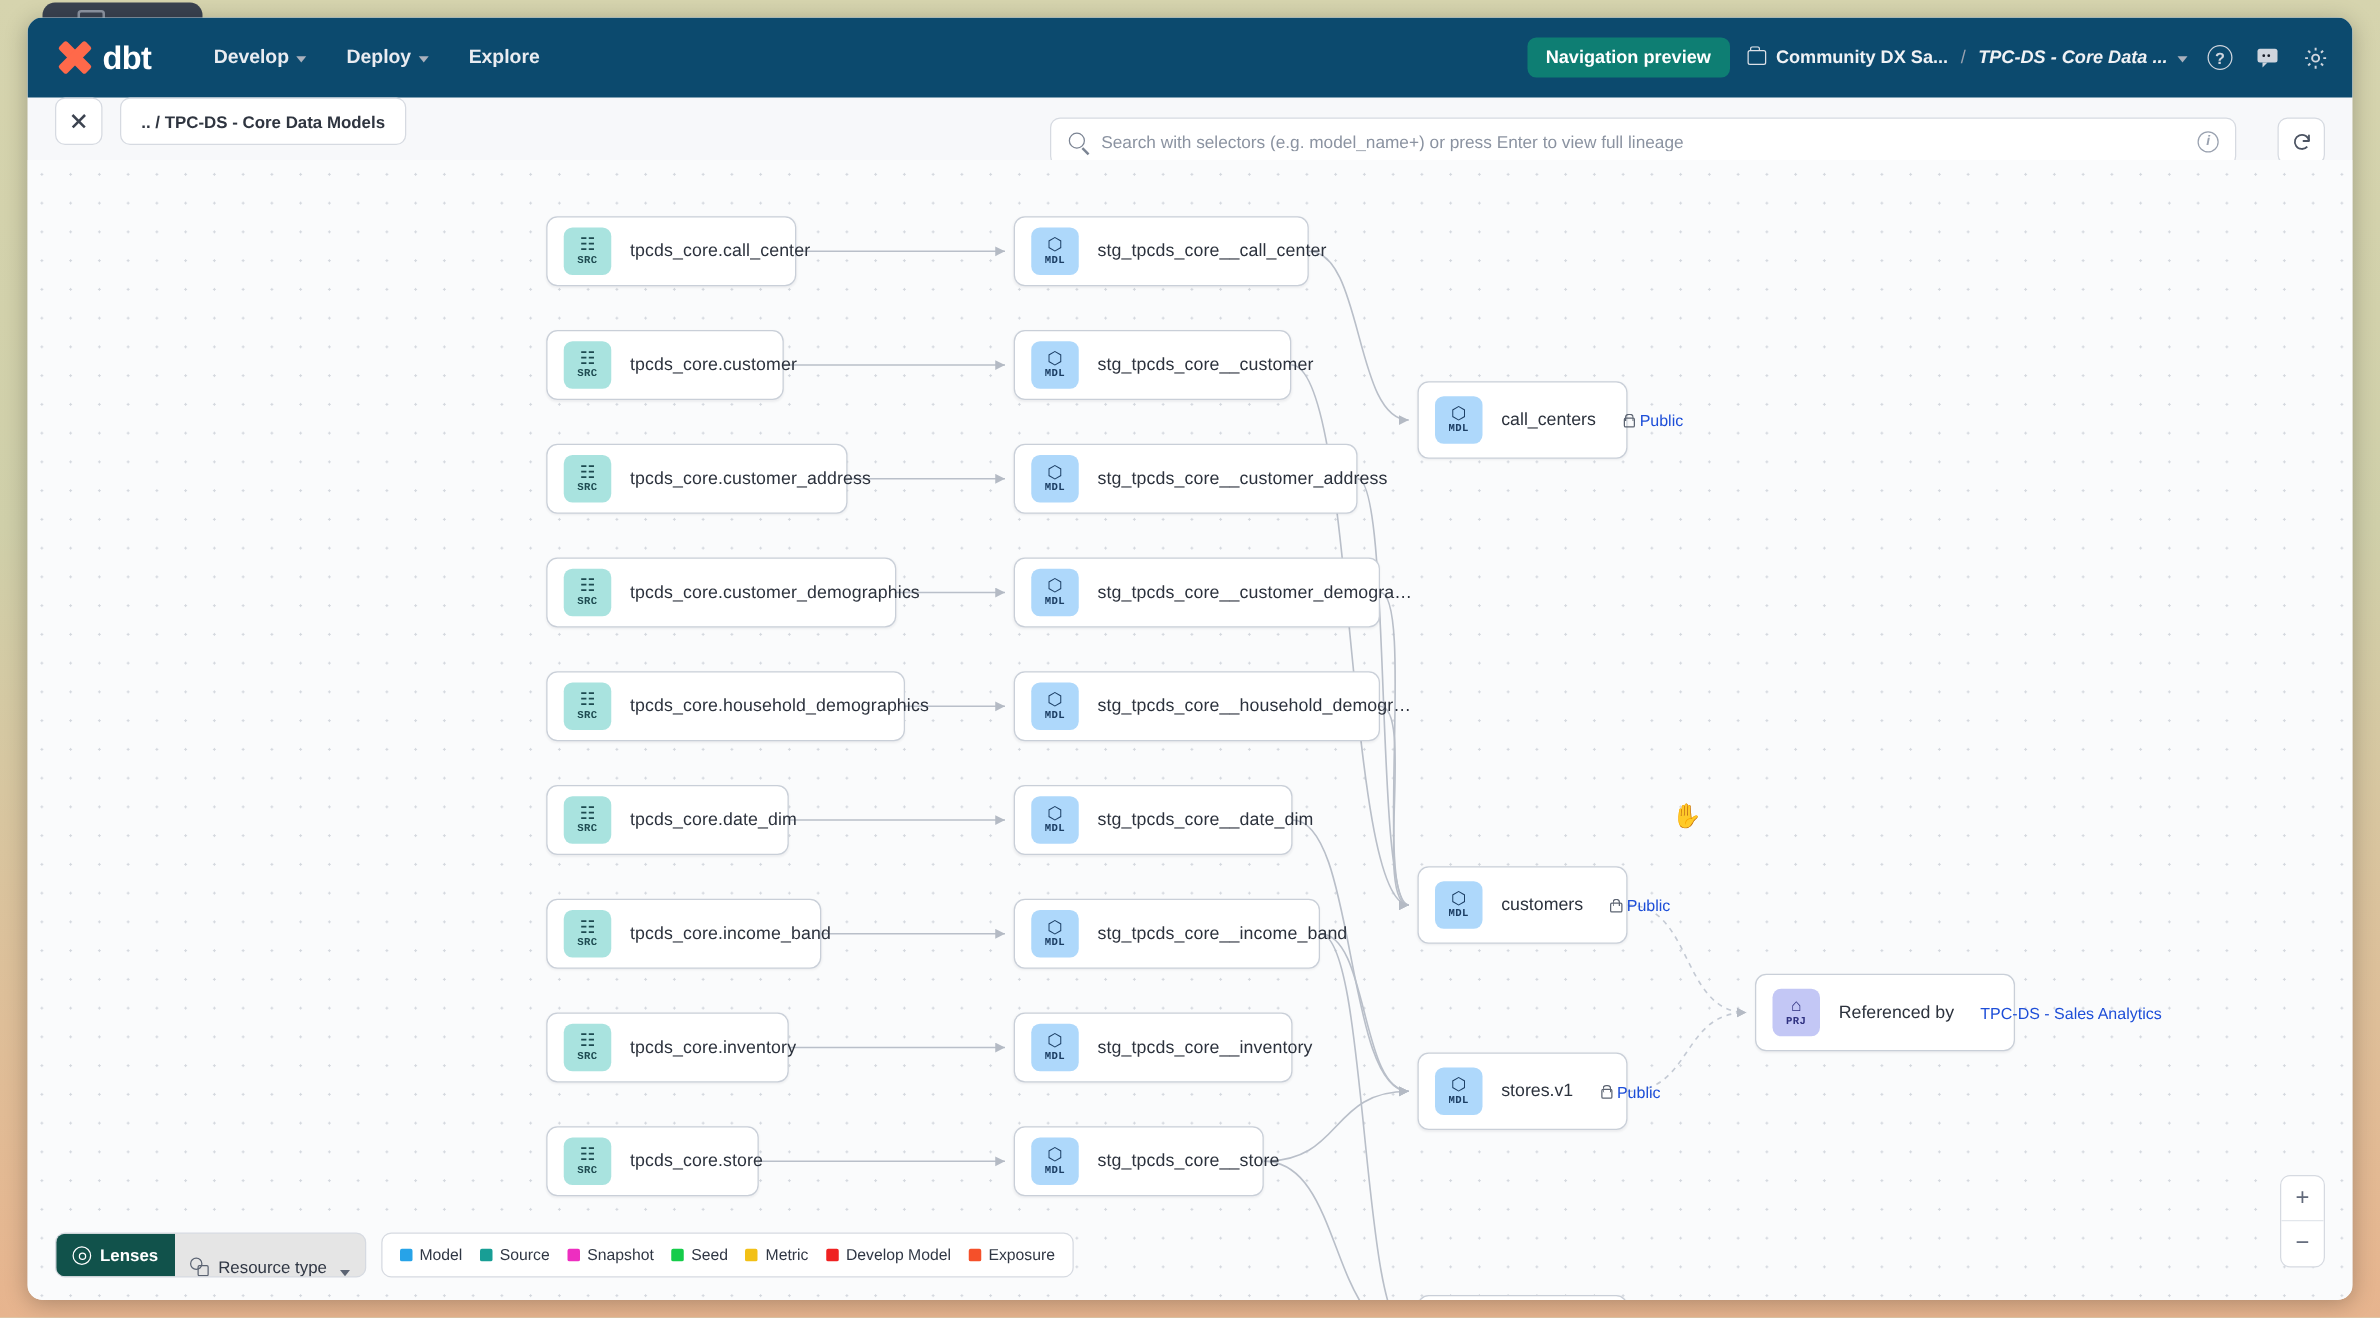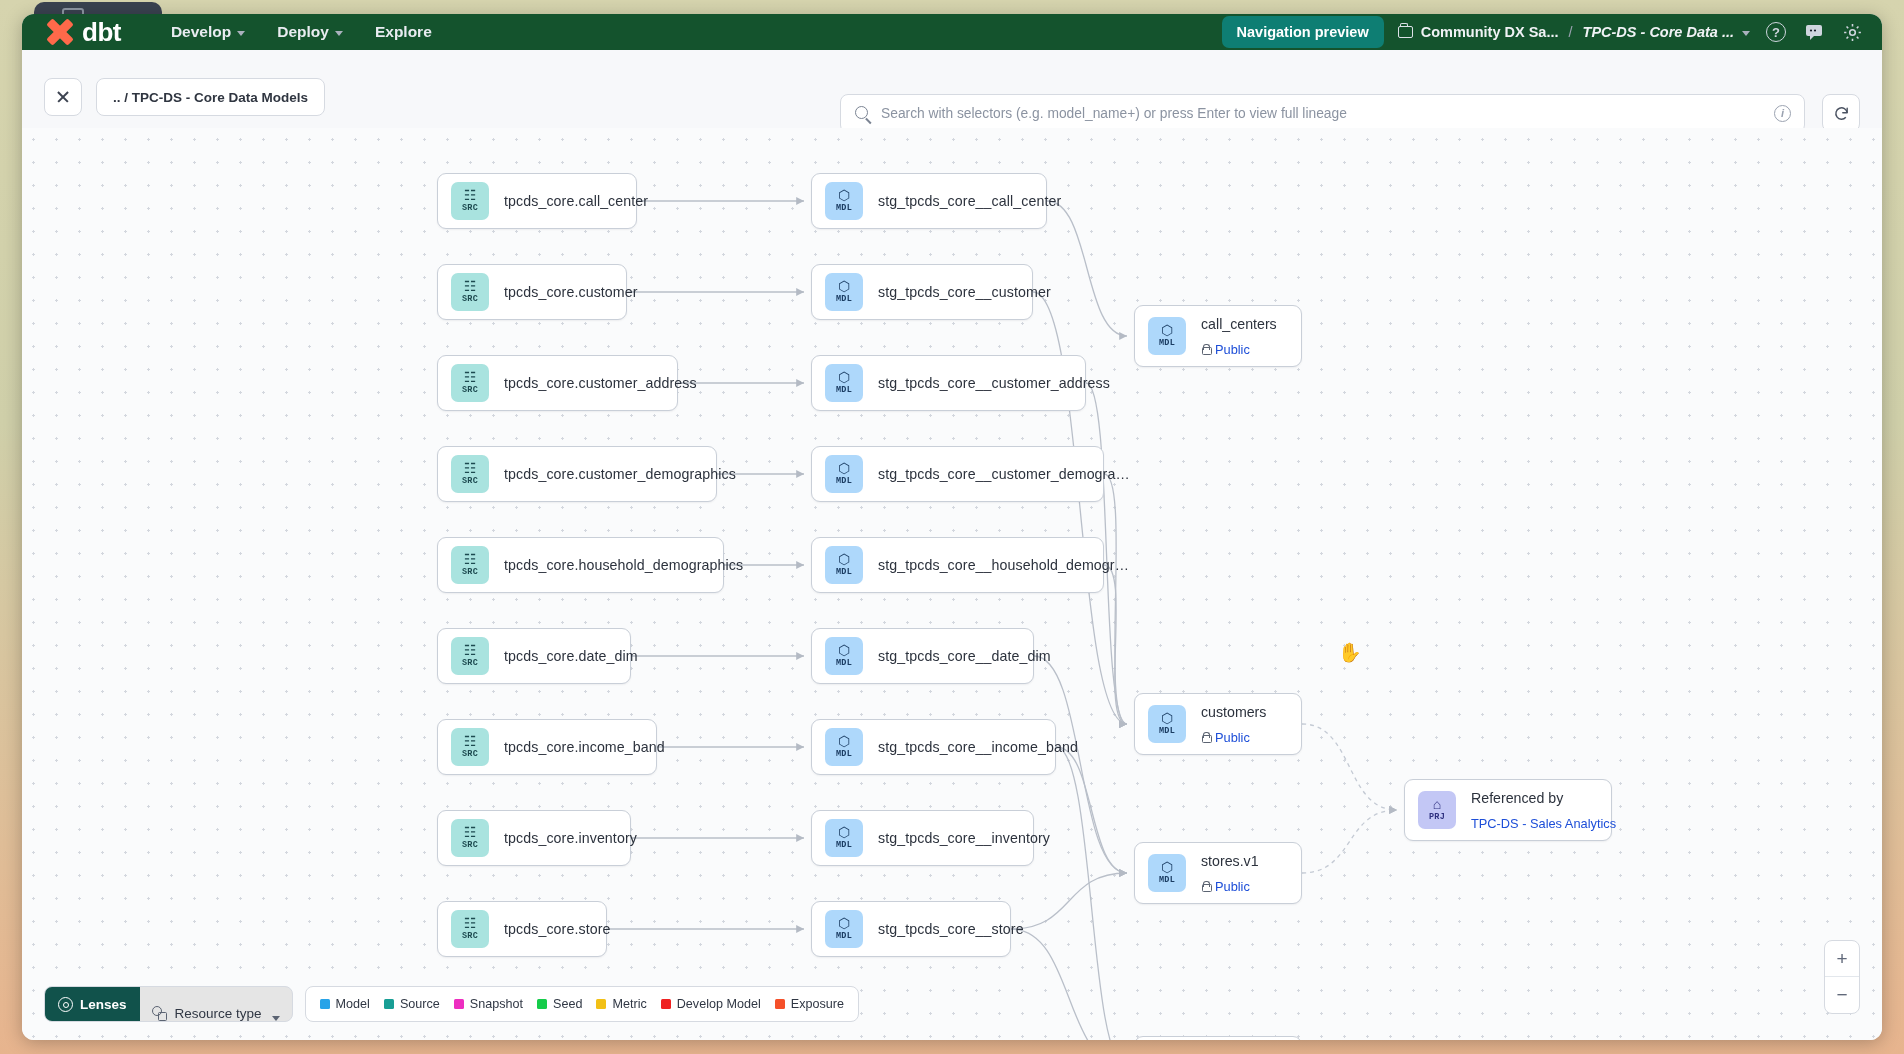--- a/index.html
+++ b/index.html
@@ -28,22 +28,22 @@
     position: absolute; left: 34px; top: 2px;
     width: 128px; height: 30px;
     background: #3a4250; border-radius: 10px 10px 0 0;
   }
   #tab-nub .ic { position:absolute; left:28px; top:6px; width:22px; height:17px;
     border:2px solid #8e96a3; border-radius:3px;}
   #tab-nub .ic:after{content:"";position:absolute;left:4px;top:8px;width:12px;height:2px;background:#8e96a3;}
 
   
   .topnav {
-    position: absolute; left:0; top:0; width: 100%; height: 36px;
-    background: #14532d;
+    position: absolute; left:0; top:0; width: 100%; height: 64px;
+    background: #0c4a6e;
     display: flex; align-items: center;
     padding: 0 18px 0 24px;
     color: #fff;
   }
   .logo-wrap { display:flex; align-items:center; gap:9px; margin-right: 38px; }
   .logo-x { width: 27px; height: 27px; position: relative; flex: none; }
   .logo-x:before, .logo-x:after {
     content: ""; position: absolute; left: 50%; top: 50%;
     width: 30px; height: 9px; background: #ff694a; border-radius: 2px;
   }
@@ -81,21 +81,21 @@
   }
   .x-ic { position:relative;width:14px;height:14px; }
   .x-ic:before,.x-ic:after{content:"";position:absolute;left:0;top:6px;width:14px;height:1.7px;background:#3c4350;}
   .x-ic:before{transform:rotate(45deg);} .x-ic:after{transform:rotate(-45deg);}
   .tb-crumb {
     height:38px;border:1px solid #d6dae1;border-radius:8px;background:#fff;
     display:flex;align-items:center;padding:0 16px;
     font-size:13.5px;font-weight:700;color:#2f3540;cursor:pointer;white-space:nowrap;
   }
   .search-wrap {
-    margin-left:auto; margin-right: 0;
+    margin-left:auto; margin-right: 16px;
     position:absolute; left: 818px; right: 77px; top: 80px;
     height:39px;
   }
   .search-box {
     position:relative; height:39px; width:100%;
     border:1px solid #d6dae1; border-radius:8px; background:#fff;
     display:flex; align-items:center; padding: 0 40px 0 40px;
   }
   .search-box input {
     border:none;outline:none;width:100%;font-size:13.8px;color:#3a4150;
@@ -133,21 +133,21 @@
   .badge {
     width:38px;height:38px;border-radius:7px;flex:none;
     display:flex;flex-direction:column;align-items:center;justify-content:center;gap:1px;
   }
   .badge .gl { font-size:14px; line-height:13px; }
   .badge .tag { font-size:8.5px; font-weight:700; letter-spacing:.3px; font-family:"Liberation Mono", monospace; }
   .badge.src { background:#a9e3df; color:#1d4a50; }
   .badge.mdl { background:#aed8fb; color:#1b3d63; }
   .badge.prj { background:#c3c7f5; color:#2f3180; }
   .node .label { font-size:14.2px; color:#2c323d; font-weight:400; letter-spacing:.1px;}
-  .node.two .txt { display:flex;flex-direction:column;gap:10px; }
+  .node.two .txt { display:flex;flex-direction:row;gap:21px; }
   .node.two .l1 { font-size:14.2px;color:#2c323d; }
   .node.two .l2 { font-size:12.8px;color:#1d4ed8; display:flex;align-items:center;gap:5px;}
   .lock { width:9px;height:11px;position:relative;flex:none;display:inline-block;}
   .lock:before{content:"";position:absolute;left:1px;bottom:0;width:7.5px;height:6px;border:1.3px solid #5c6472;border-radius:1.5px;}
   .lock:after{content:"";position:absolute;left:2.4px;top:0;width:4.6px;height:5px;border:1.3px solid #5c6472;border-bottom:none;border-radius:3px 3px 0 0;}
 
   
   .bottom { position:absolute; left:22px; bottom:18px; display:flex; align-items:center; gap:12px; z-index:6;}
   .lens-group { display:flex; border:1px solid #d6dae1; border-radius:8px; overflow:hidden; background:#e5e5e5; height:36px; }
   .lens-btn { background:#11524b; color:#fff; display:flex;align-items:center;gap:7px; padding:0 13px; font-size:13.5px;font-weight:600;cursor:pointer;}

